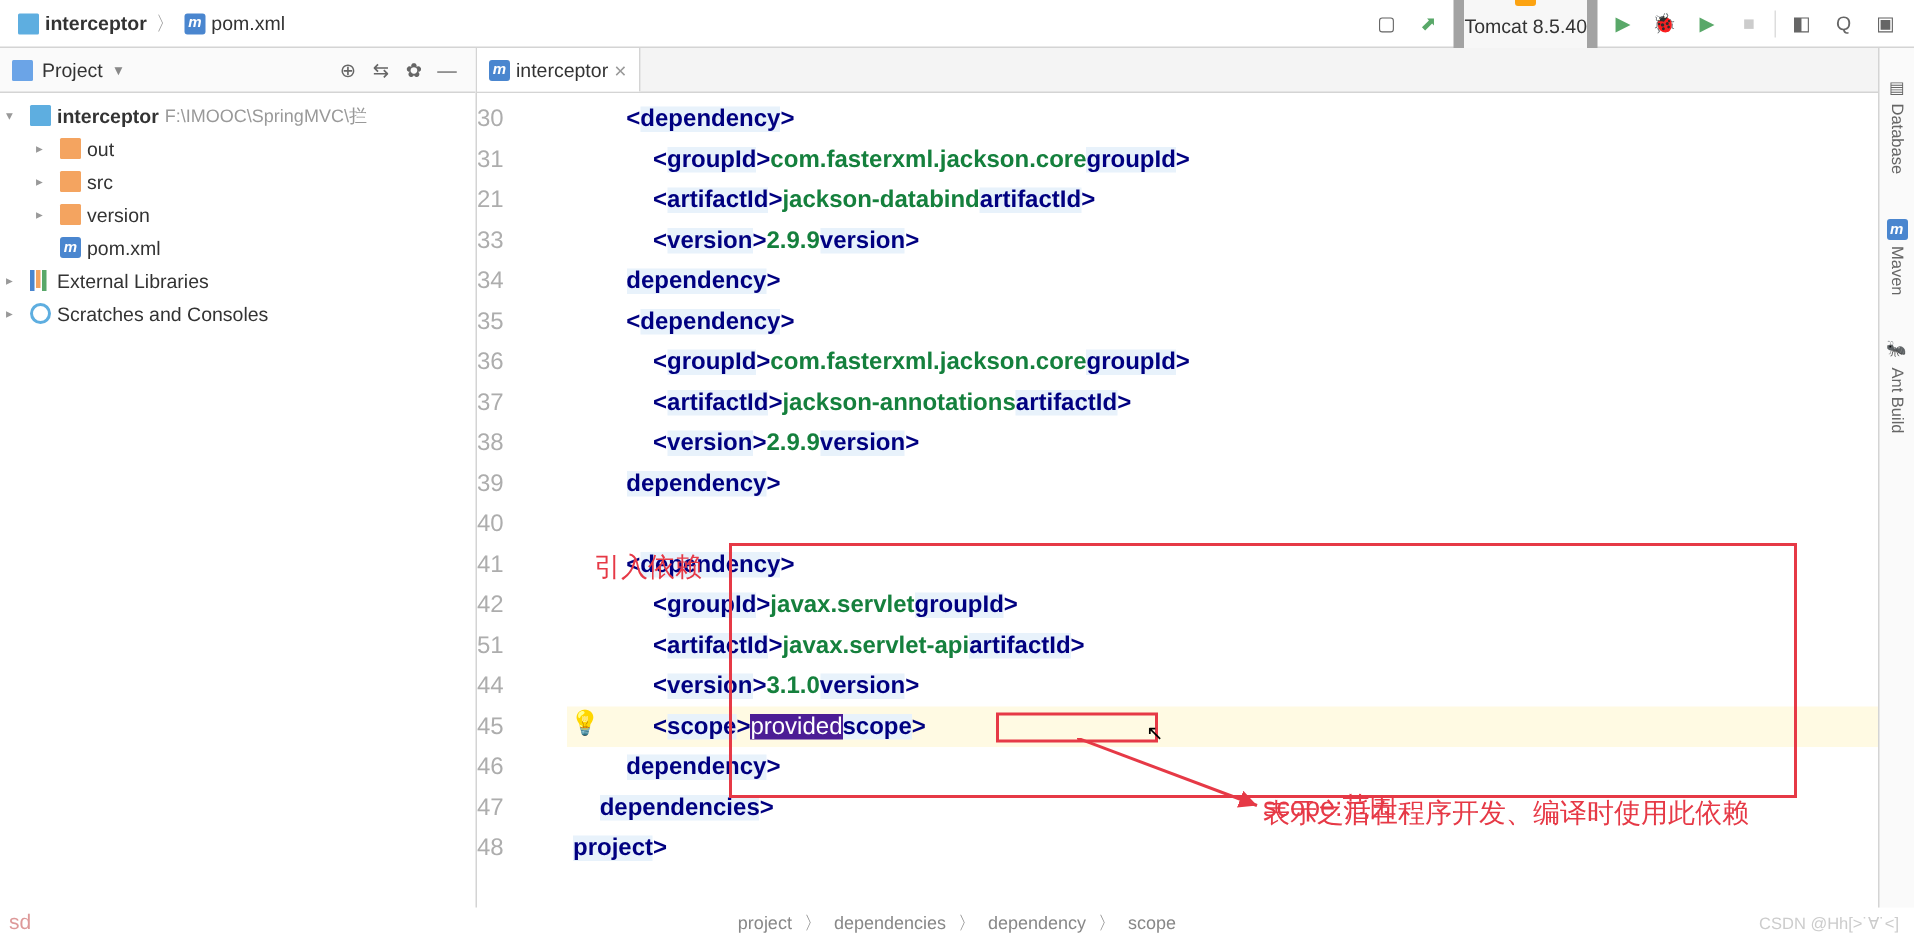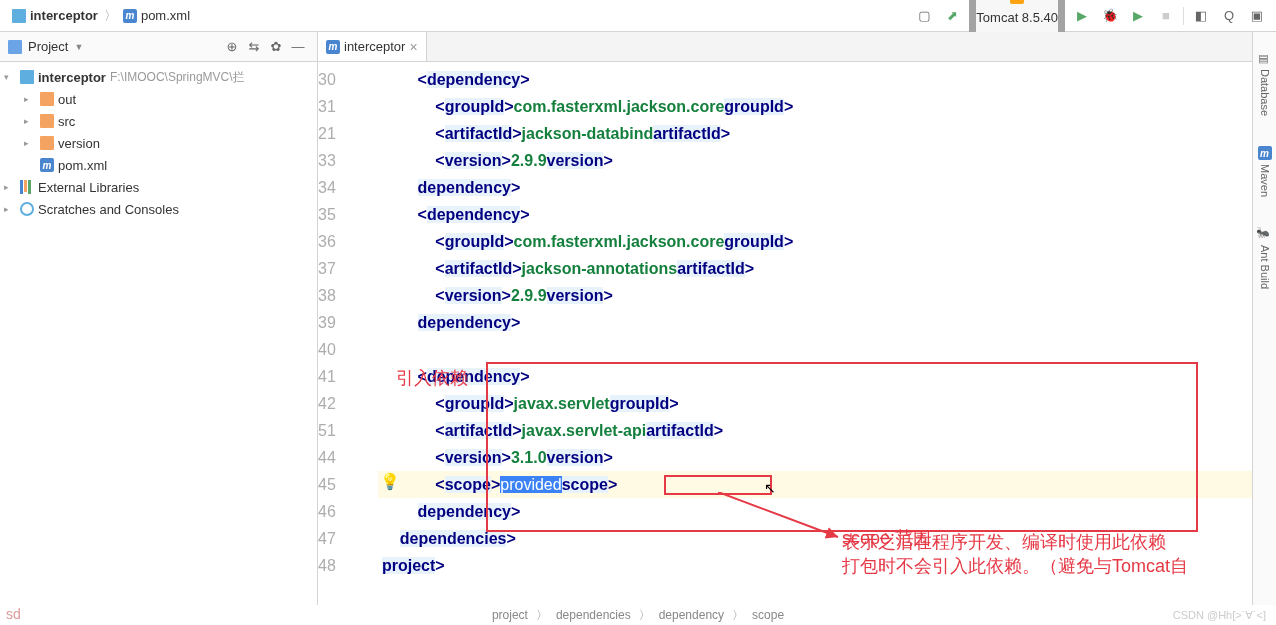--- a/index.html
+++ b/index.html
@@ -35,21 +35,21 @@
 .tab { display:flex; align-items:center; gap:4px; padding:0 8px; background:#fff; border-right:1px solid #d4d4d4; cursor:pointer; }
 .tab-close { color:#999; cursor:pointer; font-size:14px; }
 .code-container { flex:1; display:flex; font-family:Consolas,monospace; font-size:16px; overflow:hidden; position:relative; }
 .gutter { width:60px; background:#fff; text-align:left; padding-right:14px; color:#adadad; line-height:27px; padding-top:4px; user-select:none; }
 .code { flex:1; padding-top:4px; line-height:27px; position:relative; white-space:pre; }
 .code-line { padding-left:4px; }
 .hl-line { background:#fffae3; }
 .tag { color:#000080; font-weight:bold; background:#e8f2fb; }
 .tagn { color:#000080; font-weight:bold; }
 .txt { color:#15803d; font-weight:bold; }
-.sel-text { background:#3b82f6; color:#fff; }
+.sel-text { background:#4c1d95; color:#fff; }
 .red-box { position:absolute; border:2px solid #e63946; pointer-events:none; }
 .red-label { position:absolute; color:#e63946; font-size:18px; pointer-events:none; font-family:"Microsoft YaHei",sans-serif; }
 .bulb { position:absolute; color:#f4a460; font-size:16px; }
 .cursor-arrow { position:absolute; font-size:14px; color:#000; pointer-events:none; }
 .bottom-bar { position:absolute; bottom:0; left:0; right:0; height:20px; display:flex; align-items:center; justify-content:center; gap:8px; color:#888; font-size:12px; }
 .watermark { position:absolute; right:10px; bottom:3px; font-size:11px; color:#ccc; }
 .right-strip { position:absolute; right:0; top:32px; bottom:20px; width:24px; border-left:1px solid #d4d4d4; display:flex; flex-direction:column; align-items:center; gap:30px; padding-top:20px; background:#fafafa; }
 .rs-item { writing-mode:vertical-rl; font-size:11px; color:#666; cursor:pointer; display:flex; align-items:center; gap:4px; }
 .sd { position:absolute; left:6px; bottom:3px; color:#d99; font-size:14px; }
 svg.arrow-ann { position:absolute; pointer-events:none; }
@@ -174,21 +174,20 @@
         <div>48</div>
       </div>
       <div class="code" id="code"><div class="code-line"><span class="tagn">        &lt;</span><span class="tag">dependency</span><span class="tagn">&gt;</span></div><div class="code-line"><span class="tagn">            &lt;</span><span class="tag">groupId</span><span class="tagn">&gt;</span><span class="txt">com.fasterxml.jackson.core</span><span class="tagn"><span class="tag">groupId</span><span class="tagn">&gt;</span></span></div><div class="code-line"><span class="tagn">            &lt;</span><span class="tag">artifactId</span><span class="tagn">&gt;</span><span class="txt">jackson-databind</span><span class="tagn"><span class="tag">artifactId</span><span class="tagn">&gt;</span></span></div><div class="code-line"><span class="tagn">            &lt;</span><span class="tag">version</span><span class="tagn">&gt;</span><span class="txt">2.9.9</span><span class="tagn"><span class="tag">version</span><span class="tagn">&gt;</span></span></div><div class="code-line"><span class="tagn">        <span class="tag">dependency</span><span class="tagn">&gt;</span></span></div><div class="code-line"><span class="tagn">        &lt;</span><span class="tag">dependency</span><span class="tagn">&gt;</span></div><div class="code-line"><span class="tagn">            &lt;</span><span class="tag">groupId</span><span class="tagn">&gt;</span><span class="txt">com.fasterxml.jackson.core</span><span class="tagn"><span class="tag">groupId</span><span class="tagn">&gt;</span></span></div><div class="code-line"><span class="tagn">            &lt;</span><span class="tag">artifactId</span><span class="tagn">&gt;</span><span class="txt">jackson-annotations</span><span class="tagn"><span class="tag">artifactId</span><span class="tagn">&gt;</span></span></div><div class="code-line"><span class="tagn">            &lt;</span><span class="tag">version</span><span class="tagn">&gt;</span><span class="txt">2.9.9</span><span class="tagn"><span class="tag">version</span><span class="tagn">&gt;</span></span></div><div class="code-line"><span class="tagn">        <span class="tag">dependency</span><span class="tagn">&gt;</span></span></div><div class="code-line">&nbsp;</div><div class="code-line"><span class="tagn">        &lt;</span><span class="tag">dependency</span><span class="tagn">&gt;</span></div><div class="code-line"><span class="tagn">            &lt;</span><span class="tag">groupId</span><span class="tagn">&gt;</span><span class="txt">javax.servlet</span><span class="tagn"><span class="tag">groupId</span><span class="tagn">&gt;</span></span></div><div class="code-line"><span class="tagn">            &lt;</span><span class="tag">artifactId</span><span class="tagn">&gt;</span><span class="txt">javax.servlet-api</span><span class="tagn"><span class="tag">artifactId</span><span class="tagn">&gt;</span></span></div><div class="code-line"><span class="tagn">            &lt;</span><span class="tag">version</span><span class="tagn">&gt;</span><span class="txt">3.1.0</span><span class="tagn"><span class="tag">version</span><span class="tagn">&gt;</span></span></div><div class="code-line hl-line"><span class="tagn">            &lt;</span><span class="tag">scope</span><span class="tagn">&gt;</span><span class="sel-text">provided</span><span class="tagn"><span class="tag">scope</span><span class="tagn">&gt;</span></span></div><div class="code-line"><span class="tagn">        <span class="tag">dependency</span><span class="tagn">&gt;</span></span></div><div class="code-line"><span class="tagn">    <span class="tag">dependencies</span><span class="tagn">&gt;</span></span></div><div class="code-line"><span class="tagn"><span class="tag">project</span><span class="tagn">&gt;</span></span></div></div>
       <span class="bulb" style="left:62px;top:410px">💡</span>
 
       <div class="red-box" style="left:168px;top:300px;width:712px;height:170px"></div>
       <div class="red-box" style="left:346px;top:413px;width:108px;height:20px"></div>
       <div class="red-label" style="left:78px;top:304px">引入依赖</div>
       <div class="red-label" style="left:524px;top:464px">scope:范围</div>
       <div class="red-label" style="left:524px;top:468px">表示之后在程序开发、编译时使用此依赖</div>
-      <div class="red-label" style="left:524px;top:492px">打包时不会引入此依赖。（避免与Tomcat自</div>
       <svg class="arrow-ann" style="left:400px;top:430px" width="140" height="60">
           <defs>
             <marker id="ah" markerWidth="8" markerHeight="8" refX="6" refY="3" orient="auto">
               <path d="M0,0 L6,3 L0,6 Z" fill="#e63946"></path>
             </marker>
           </defs>
           <line x1="0" y1="0" x2="120" y2="45" stroke="#e63946" stroke-width="2" marker-end="url(#ah)"></line>
         </svg>
       <span class="cursor-arrow" style="left:446px;top:418px">↖</span>
     </div>

